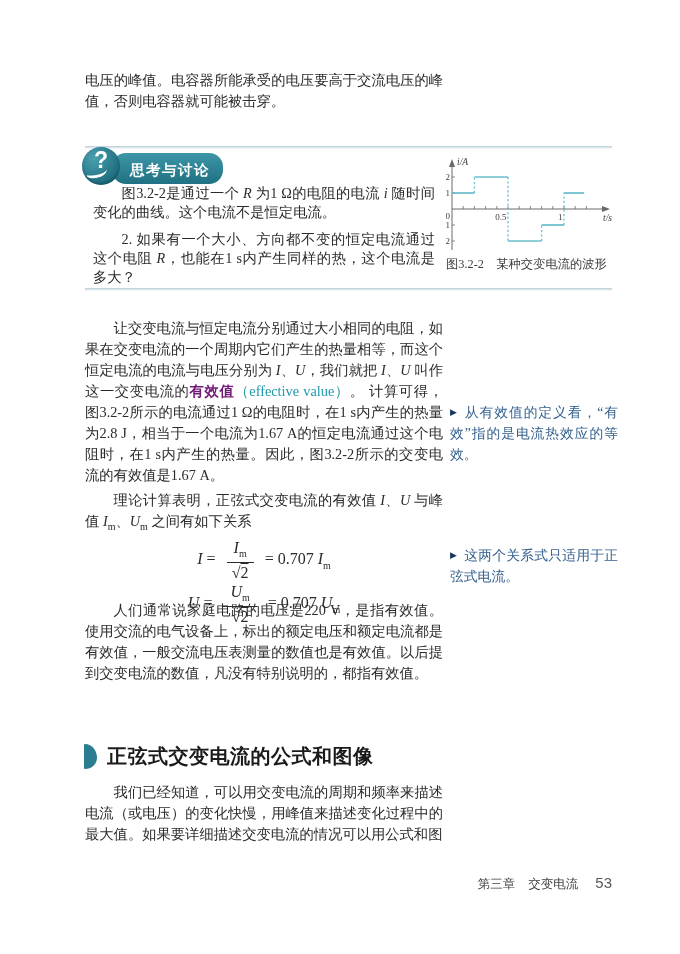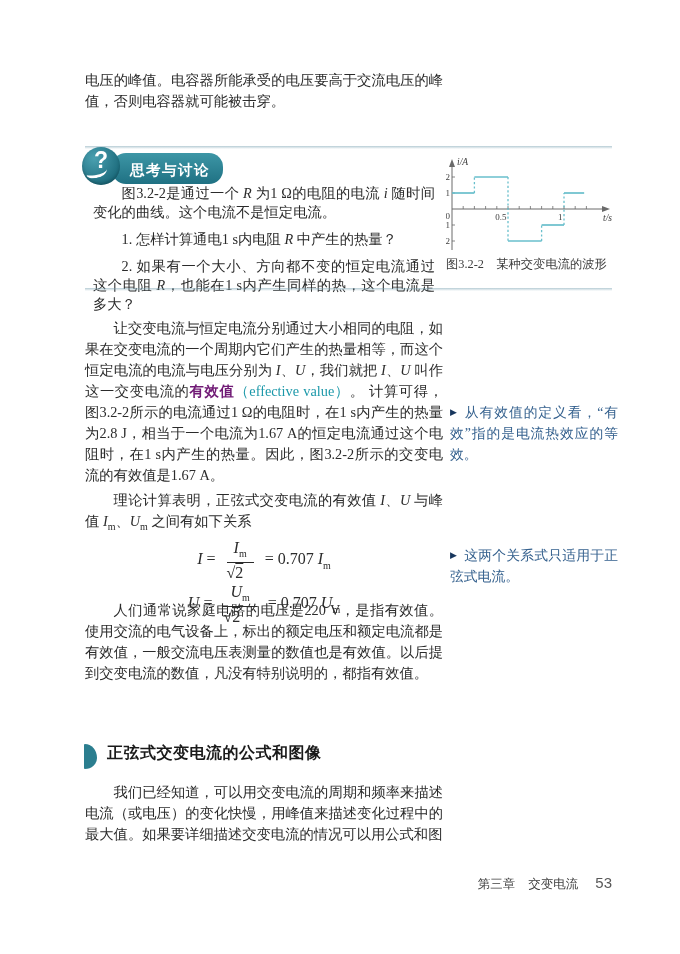--- a/index.html
+++ b/index.html
@@ -30,29 +30,29 @@
            color:#fff;font-family:"Liberation Sans",sans-serif;font-weight:bold;
            font-size:14.5px;letter-spacing:1.5px;z-index:1;}
   .tb-body{position:absolute;left:85px;top:176px;width:358px;}
   .tb-body p{margin:8px;font-size:14.3px;line-height:19px;text-align:justify;text-indent:2em;}
   
   .fig-caption{position:absolute;left:446px;top:256px;width:170px;text-align:left;
                font-size:12.3px;color:#3c3c3c;}
   
   .formula{position:absolute;left:85px;width:358px;text-align:center;font-size:16px;color:#2b2b2b;}
   .fvar{font-style:italic;}
-  .frac{display:inline-block;vertical-align:middle;text-align:left;margin:0 7px;}
+  .frac{display:inline-block;vertical-align:middle;text-align:center;margin:0 7px;}
   .frac .num{display:block;padding:0 7px 2px;border-bottom:1.3px solid #2b2b2b;line-height:1.05;}
   .frac .den{display:block;padding-top:2px;line-height:1.05;}
   .radicand{text-decoration:overline;}
   
   .h-marker{position:absolute;left:84px;top:744px;width:13px;height:25px;background:#2b7e8f;
             border-radius:1px 13px 13px 1px / 1px 15px 12px 1px;}
   .sec-heading{position:absolute;left:107px;top:743px;font-family:"Liberation Sans",sans-serif;
-               font-weight:bold;font-size:16px;color:#1a1a1a;letter-spacing:0.5px;}
+               font-weight:bold;font-size:20px;color:#1a1a1a;letter-spacing:0.5px;}
   
   .margin-note{position:absolute;left:450px;width:168px;font-size:13.8px;line-height:21px;
                color:#35618e;text-align:justify;}
   .note-marker{font-size:9px;color:#17365d;margin-right:7px;vertical-align:2px;
                font-family:"DejaVu Sans",sans-serif;}
   
   .footer{position:absolute;left:85px;top:874px;width:527px;text-align:right;color:#404040;}
   .footer .chap{font-size:12.5px;margin-right:13px;}
   .footer .sect{font-size:12.5px;}
   .footer .pnum{font-size:15px;color:#585858;margin-left:17px;font-family:"Liberation Sans",sans-serif;}
@@ -66,21 +66,20 @@
 
 <div class="tb-header">
   <span class="tb-pill">思考与讨论</span>
   <span class="tb-icon">
     <span class="q">?</span>
   </span>
 </div>
 
 <div class="tb-body">
   <p><span>图3.2-2是通过一个 </span><span class="seg-i">R</span><span> 为1 Ω的电阻的电流 </span><span class="seg-i">i</span><span> 随时间变化的曲线。这个电流不是恒定电流。</span></p>
-  <p><span>1. 怎样计算通电1 s内电阻 </span><span class="seg-i">R</span><span> 中产生的热量？</span></p>
   <p><span>2. 如果有一个大小、方向都不变的恒定电流通过这个电阻 </span><span class="seg-i">R</span><span>，也能在1 s内产生同样的热，这个电流是多大？</span></p>
 </div>
 
 <svg class="abs" style="left:446px;top:155px;" width="168" height="100" viewBox="0 0 168 100">
     <line x1="6" y1="54" x2="157" y2="54" stroke="#6a6a6a" stroke-width="1"></line>
     <polygon points="164,54 156,51 156,57" fill="#6a6a6a"></polygon>
     <line x1="6" y1="95" x2="6" y2="11" stroke="#6a6a6a" stroke-width="1"></line>
     <polygon points="6,4 3,12 9,12" fill="#6a6a6a"></polygon>
     <line x1="17.200000000000003" y1="54" x2="17.200000000000003" y2="51" stroke="#6a6a6a" stroke-width="0.8"></line>
     <line x1="28.400000000000002" y1="54" x2="28.400000000000002" y2="51" stroke="#6a6a6a" stroke-width="0.8"></line>

